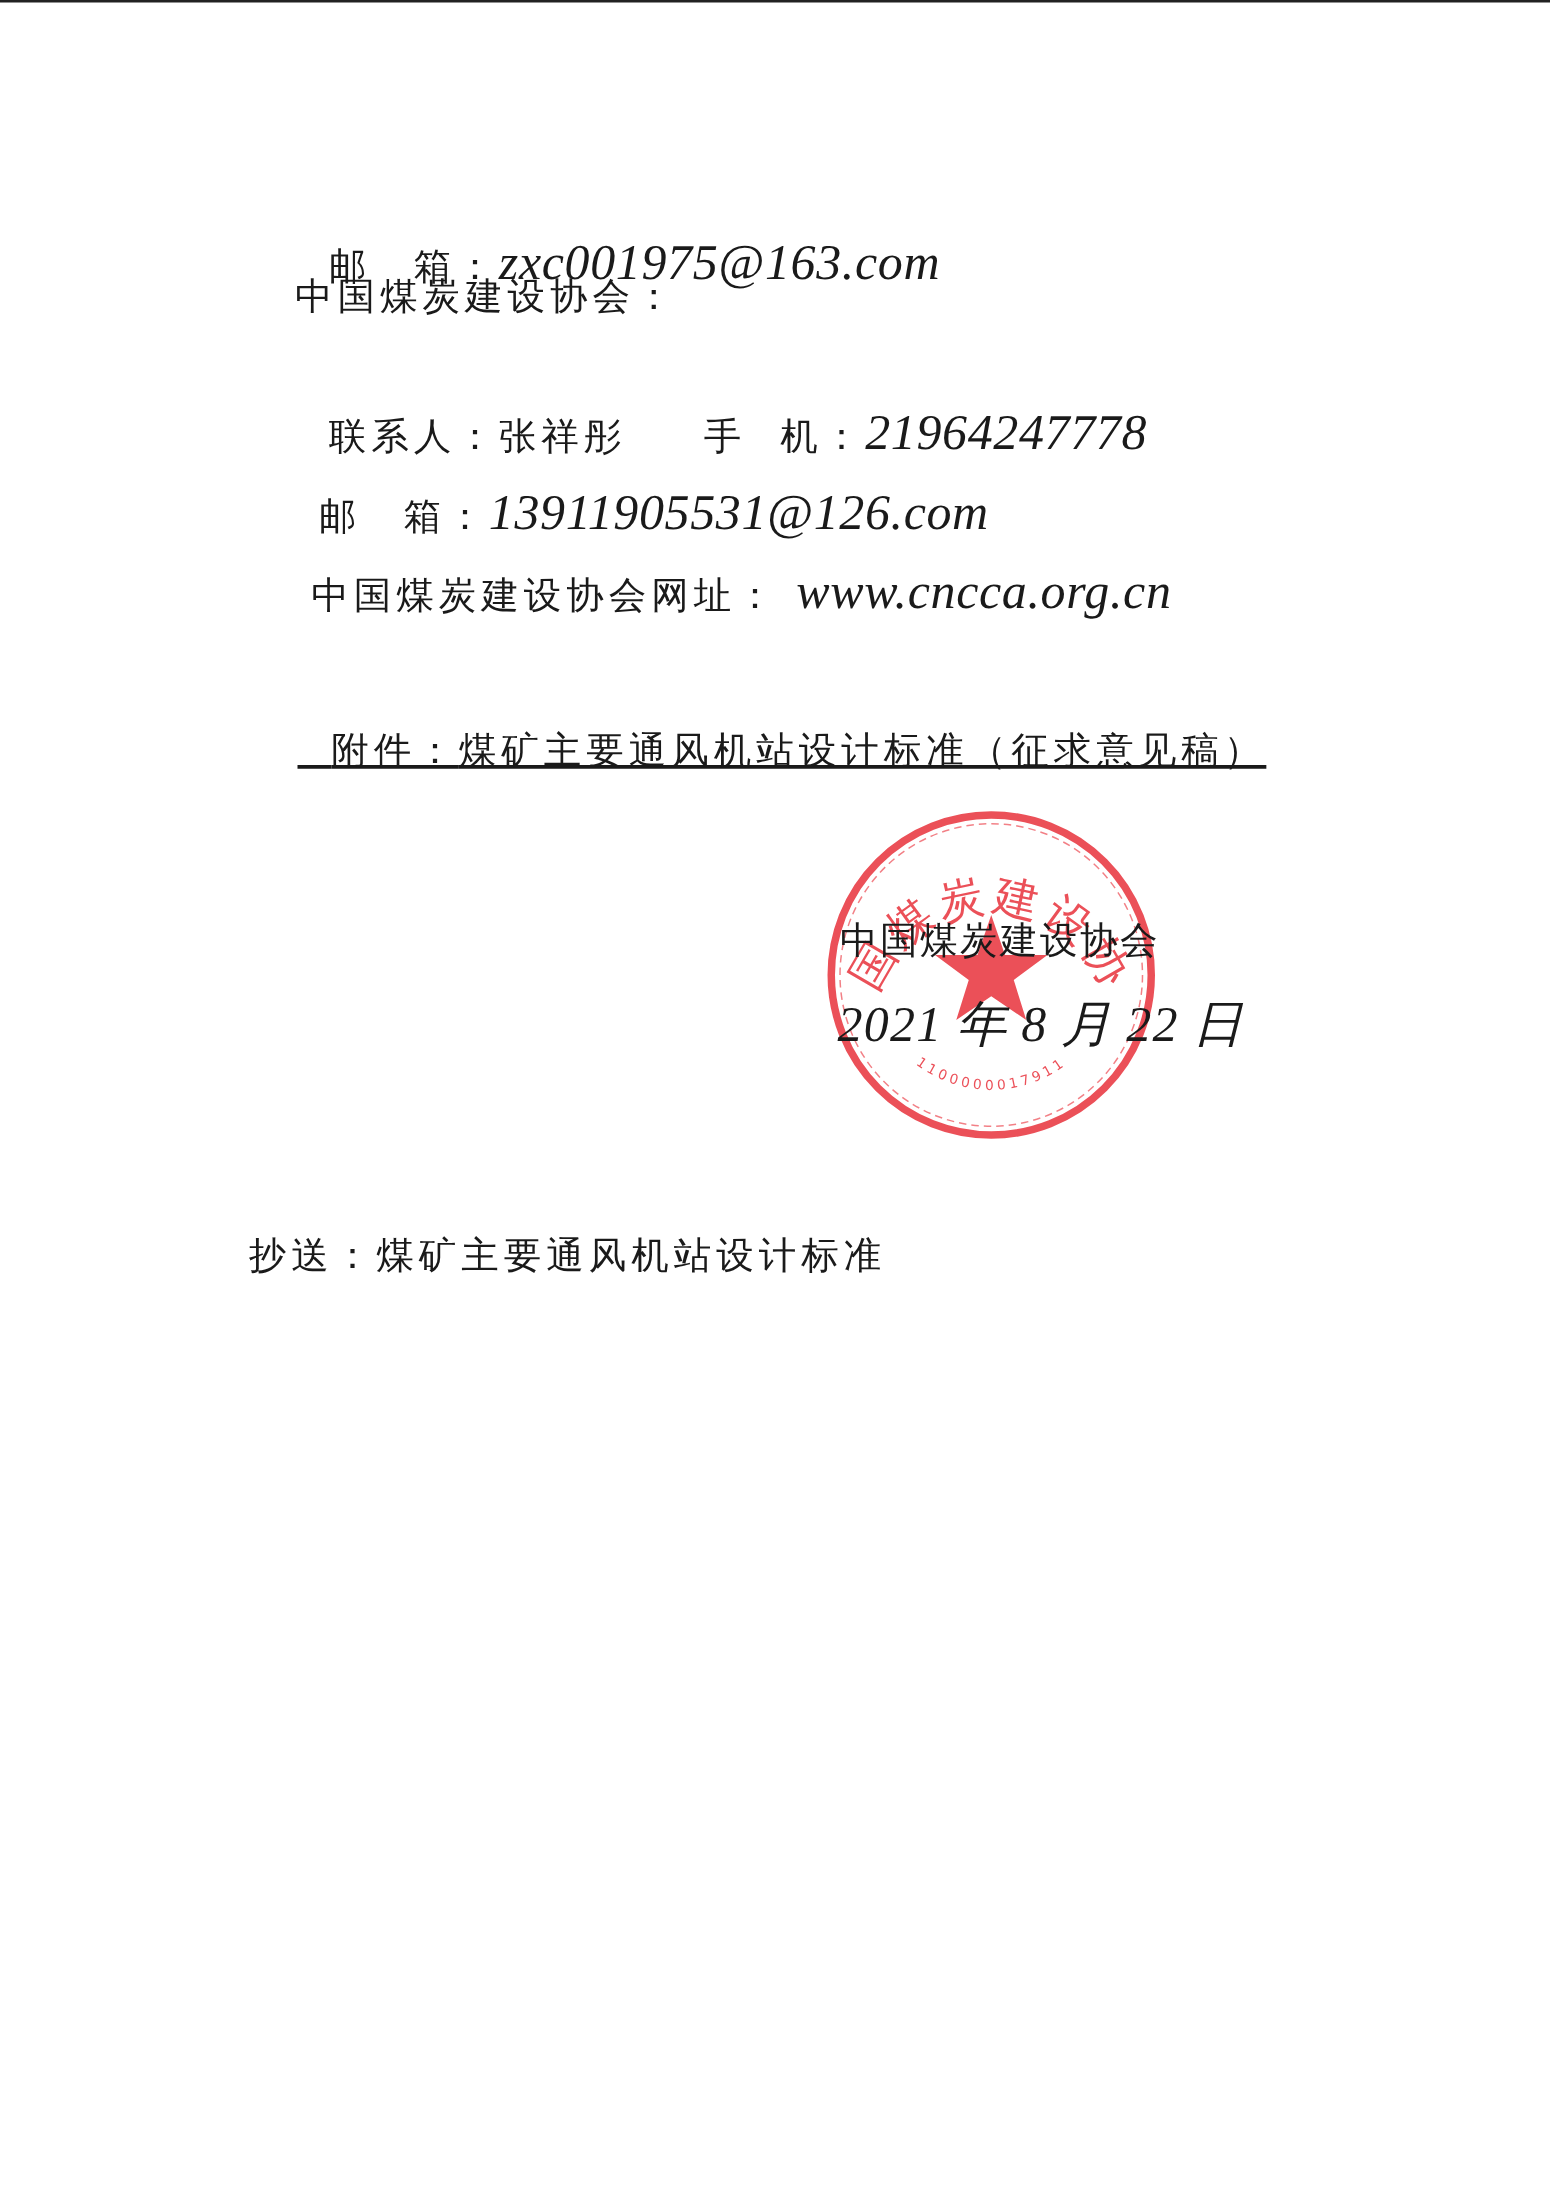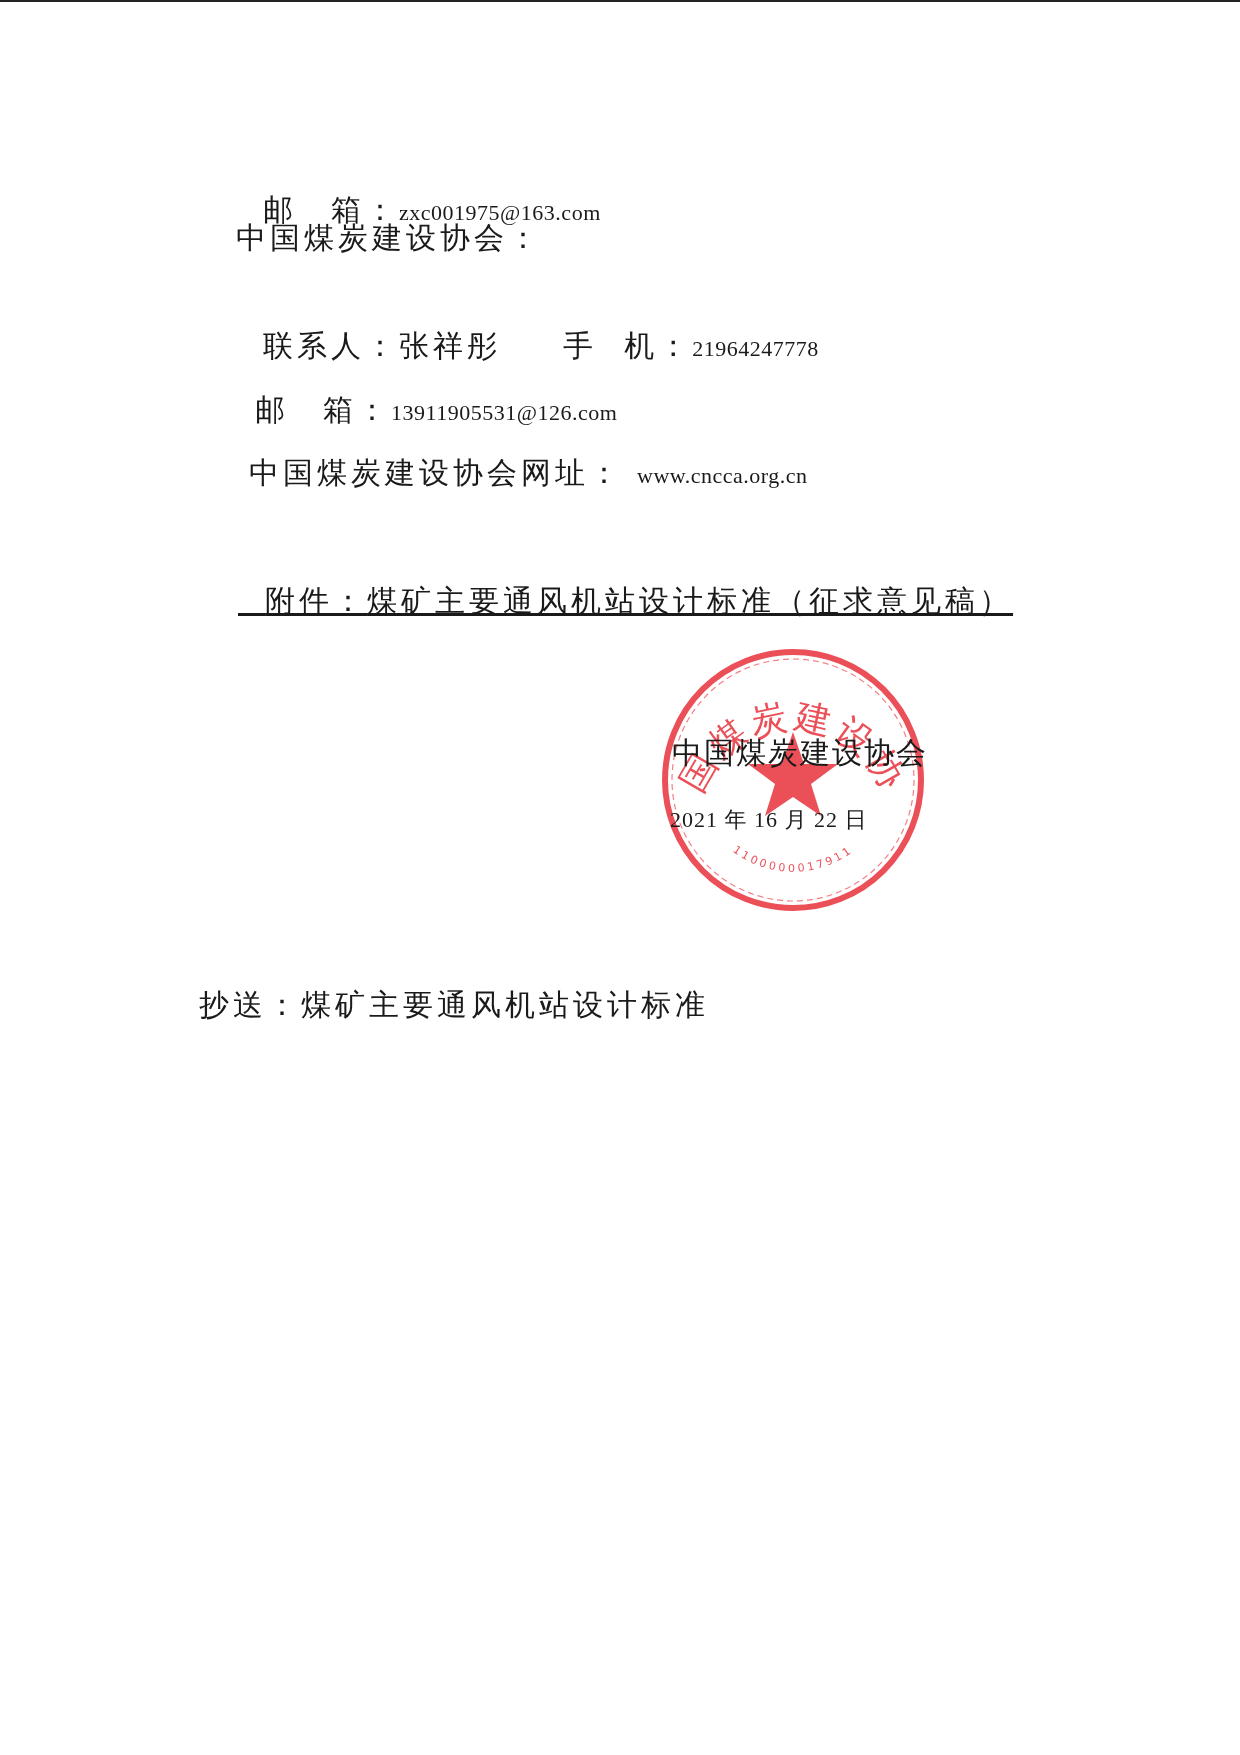--- a/index.html
+++ b/index.html
@@ -28,21 +28,22 @@
       white-space: pre;
       letter-spacing: 3px;
     }
     .cjk {
       font-family: "DejaVu Sans", "Liberation Sans", sans-serif;
       letter-spacing: 4px;
     }
     .latin {
       font-family: "Liberation Serif", "DejaVu Serif", serif;
       letter-spacing: 0.5px;
-      font-size: 22px;
+      font-size: 40px;
+      font-style: italic;
     }
     .gap { display: inline-block; }
 
     
     .stamp {
       position: absolute;
       left: 661px;
       top: 648px;
       width: 264px;
       height: 264px;
@@ -91,17 +92,17 @@
   <text font-family="DejaVu Sans, sans-serif" font-size="36" fill="#e8323c" letter-spacing="4">
     <textPath href="#arcTop" startOffset="50%" text-anchor="middle">中国煤炭建设协会</textPath>
   </text>
   <polygon points="132,84 143,116 177,116 150,136 160,168 132,149 104,168 114,136 87,116 121,116" fill="#e8323c"></polygon>
   <text font-family="DejaVu Sans, sans-serif" font-size="11" fill="#e8323c" letter-spacing="3">
     <textPath href="#arcBottom" startOffset="50%" text-anchor="middle">1100000017911</textPath>
   </text>
 </svg>
 
 <div class="line cjk signature" style="left:672px; top:733px; letter-spacing:2px;">中国煤炭建设协会</div>
-<div class="line latin signature" style="left:670px; top:800px; letter-spacing:1px;">2021 年 16 月 22 日</div>
+<div class="line latin signature" style="left:670px; top:800px; letter-spacing:1px;">2021 年 8 月 22 日</div>
 
 <div class="line cjk" style="left:172px; top:945px;">
   <span>抄送：</span><span>煤矿主要通风机站设计标准</span>
 </div>
 
 </body></html>

